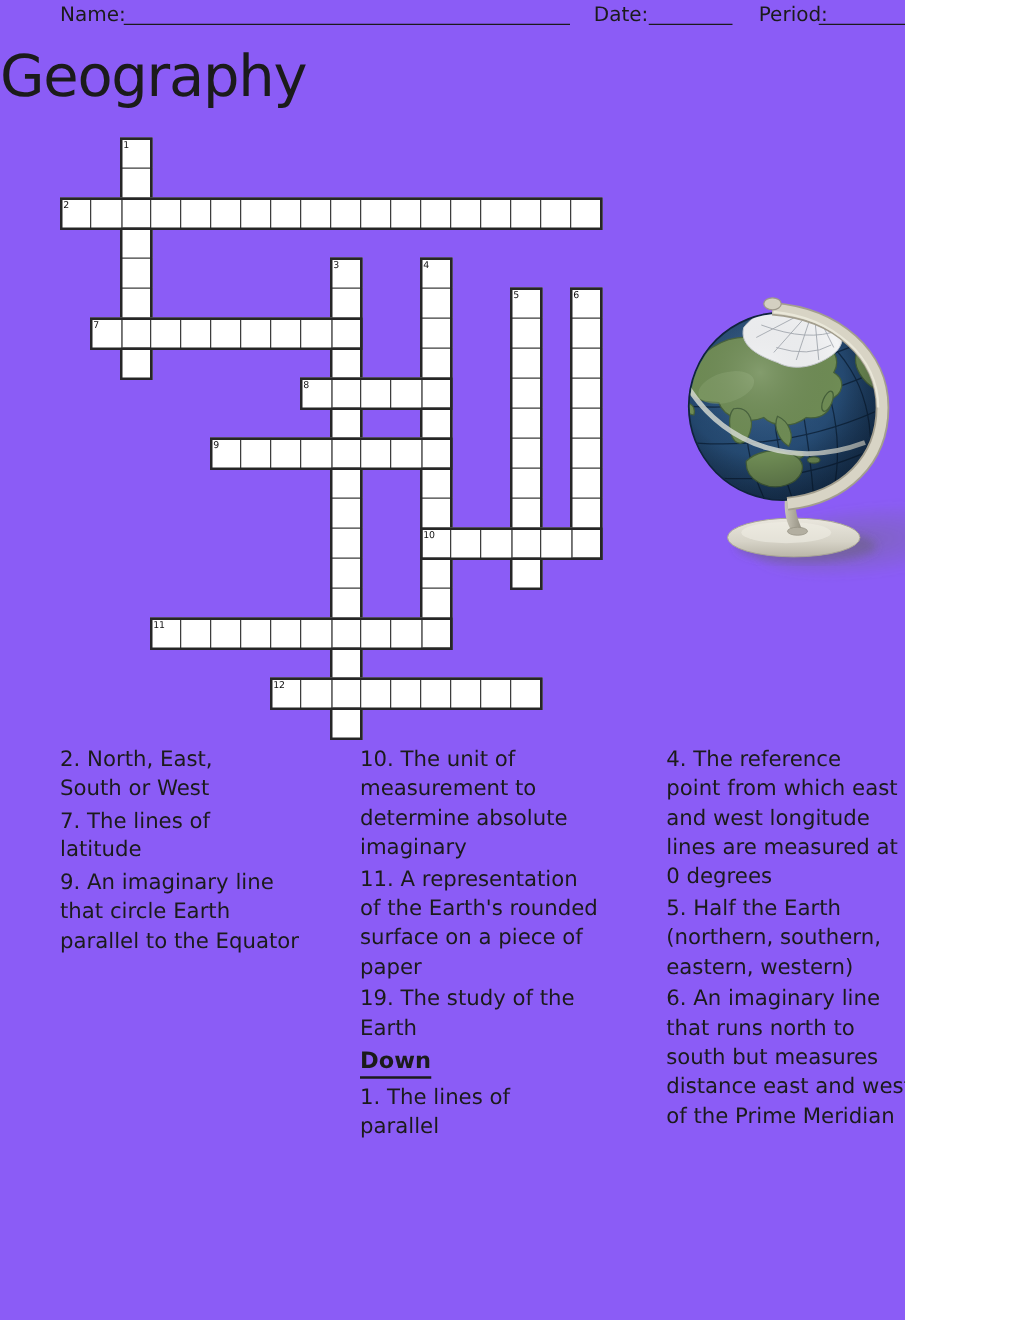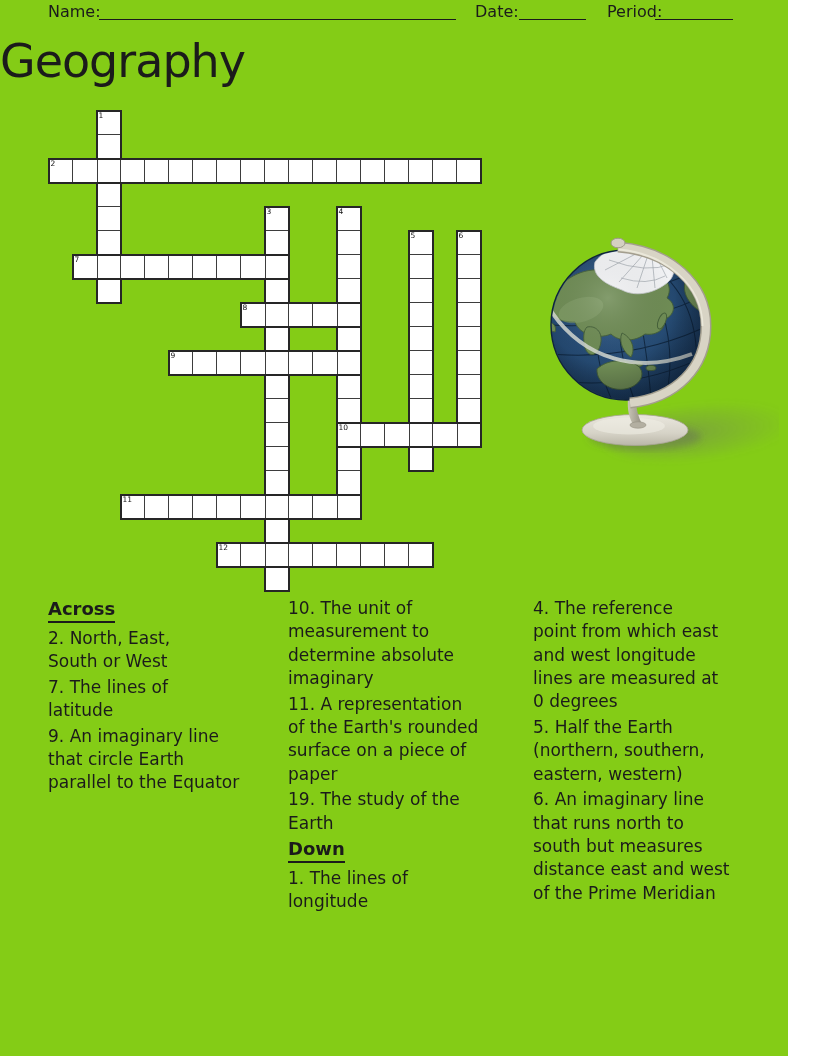--- a/index.html
+++ b/index.html
@@ -1,17 +1,17 @@
 <!DOCTYPE html>
 <html><head>
 <meta charset="utf-8">
 <style>
   html,body{margin:0;padding:0;background:#fff;}
-  #page{position:relative;width:788px;height:1056px;background:#84cc16;overflow:hidden;
-        font-family:"DejaVu Sans","Liberation Sans",sans-serif;color:#1b1b1b;}
+  #page{position:relative;width:700px;height:1056px;background:#8b5cf6;overflow:hidden;
+        font-family:"DejaVu Sans","Liberation Sans",sans-serif;color:#1b1b1b;padding-left:24px;}
 
   
   .hdr-label{position:absolute;font-size:16px;line-height:18px;white-space:nowrap;}
   .blank-line{position:absolute;height:17px;border-bottom:1.6px solid #1b1b1b;}
 
   
   #title{position:absolute;top:33px;left:0;width:100%;
          font-size:46px;line-height:56px;font-weight:normal;letter-spacing:-1px;}
 
   
@@ -284,21 +284,20 @@
       </g>
 
       <path d="M 79 21 C 131 25 167 58 167 100 C 167 142 137 172 91 177" fill="none" stroke="#a39e8e" stroke-width="11"></path>
       <path d="M 79 21 C 131 25 167 58 167 100 C 167 142 137 172 91 177" fill="none" stroke="#d8d4c5" stroke-width="8"></path>
       <path d="M 80 23.5 C 128 28 163 60 163.5 100" fill="none" stroke="#efecdf" stroke-width="2" opacity="0.8"></path>
       <ellipse cx="79" cy="17" rx="7" ry="4.8" fill="#d4d0c1" stroke="#9d9889" stroke-width="1"></ellipse>
     </svg>
   </div>
 
   <div class="clues-col" style="left:48px;width:240px;">
-      <p class="clue-heading"><span>Across</span></p>
       <p class="clue"><b>2.</b> <span class="clue-text">North, East,
 South or West</span></p>
       <p class="clue"><b>7.</b> <span class="clue-text">The lines of
 latitude</span></p>
       <p class="clue"><b>9.</b> <span class="clue-text">An imaginary line
 that circle Earth
 parallel to the Equator</span></p>
     </div>
   <div class="clues-col" style="left:288px;width:242px;">
       <p class="clue"><b>10.</b> <span class="clue-text">The unit of
@@ -306,21 +305,21 @@
 determine absolute
 imaginary</span></p>
       <p class="clue"><b>11.</b> <span class="clue-text">A representation
 of the Earth's rounded
 surface on a piece of
 paper</span></p>
       <p class="clue"><b>19.</b> <span class="clue-text">The study of the
 Earth</span></p>
       <p class="clue-heading"><span>Down</span></p>
       <p class="clue"><b>1.</b> <span class="clue-text">The lines of
-longitude</span></p>
+parallel</span></p>
     </div>
   <div class="clues-col" style="left:533px;width:246px;">
       <p class="clue"><b>4.</b> <span class="clue-text">The reference
 point from which east
 and west longitude
 lines are measured at
 0 degrees</span></p>
       <p class="clue"><b>5.</b> <span class="clue-text">Half the Earth
 (northern, southern,
 eastern, western)</span></p>

